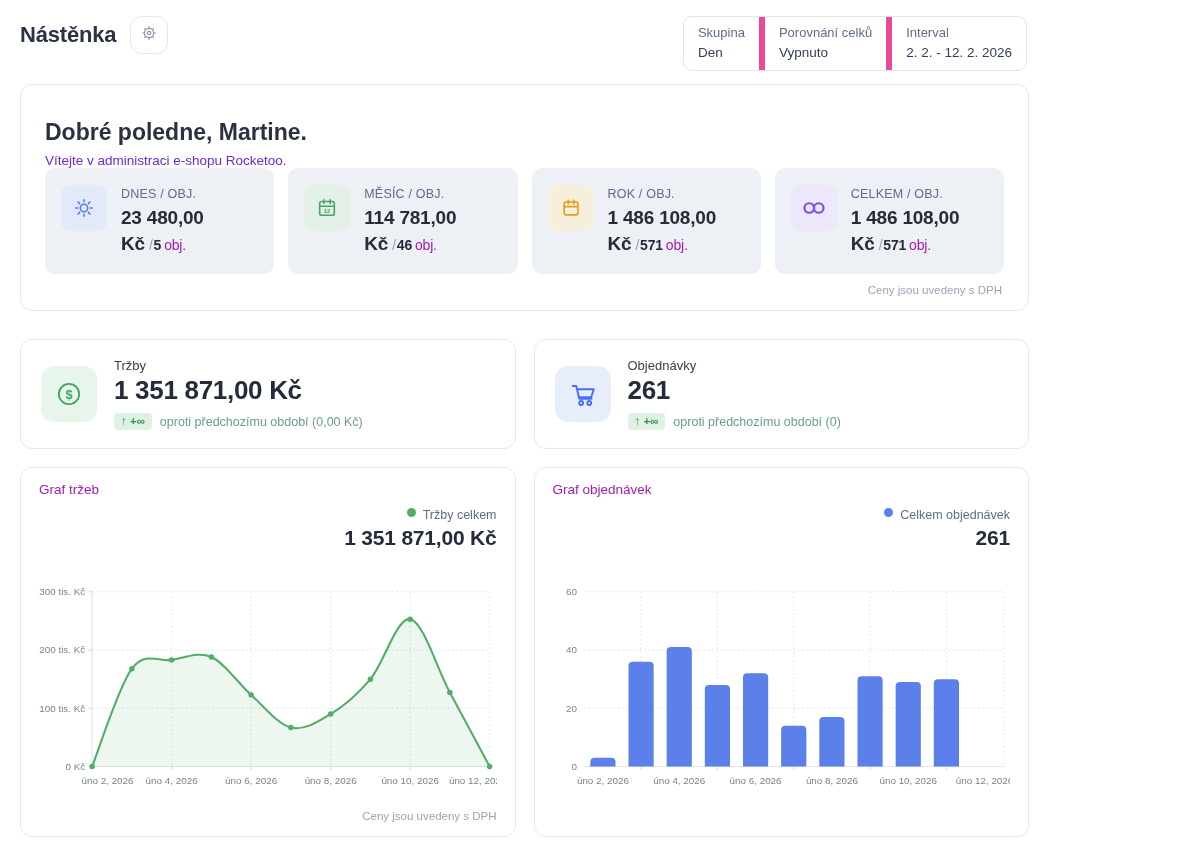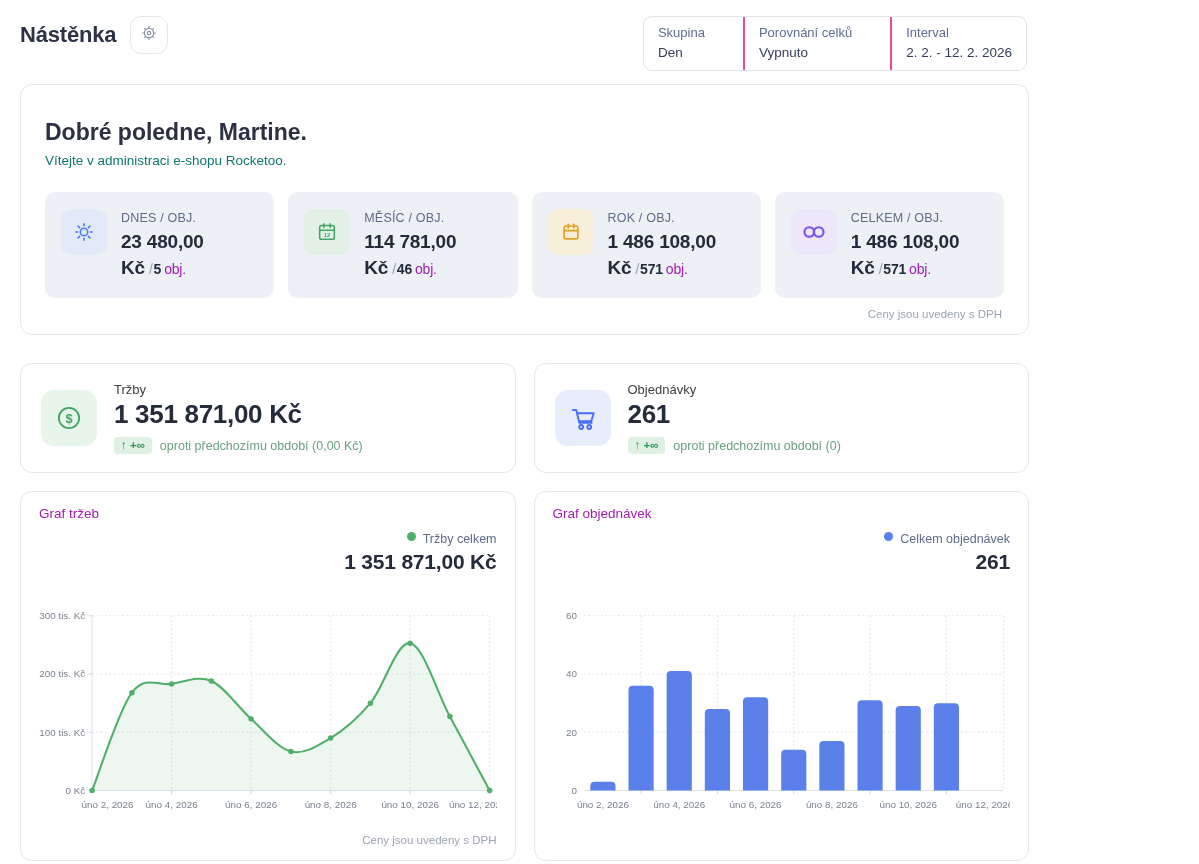--- a/index.html
+++ b/index.html
@@ -8,32 +8,32 @@
   .page { width:1049px; height:864px; padding:0 20px 10px 20px; }
 
   
   .header { display:flex; justify-content:space-between; align-items:flex-start; padding:16px 2px 0 0; height:70px; }
   .header-left { display:flex; align-items:center; gap:14px; }
   .page-title { font-size:22px; font-weight:700; color:#2c3347; letter-spacing:-0.2px; }
   .gear-btn { width:38px; height:38px; border:1px solid #e4e8ef; border-radius:11px; background:#fff;
     display:flex; align-items:center; justify-content:center; cursor:pointer; }
   .segmented { display:flex; border:1px solid #e1e5ec; border-radius:9px; background:#fff; overflow:hidden; }
   .seg-cell { padding:7px 14px 8px 14px; cursor:pointer; }
-  .seg-cell + .seg-cell { border-left:2px solid #ec4899;margin-left:24px; }
+  .seg-cell + .seg-cell { border-left:6px solid #ec4899; }
   .seg-label { font-size:13px; color:#5f6d8e; line-height:1.45; }
   .seg-value { font-size:13.5px; color:#333e59; line-height:1.45; }
 
   
   .card { background:#fff; border:1px solid #e5e8ef; border-radius:12px; }
 
   
   .welcome { padding:34px 24px 8px 24px; margin-top:14px; }
   .greeting { font-size:23px; font-weight:700; color:#2b3142; margin-bottom:7px; }
-  .subtitle { font-size:13.5px; color:#0f766e; }
-  .tiles { display:grid; grid-template-columns:repeat(4,1fr); gap:14px; margin-top:24px; }
+  .subtitle { font-size:13.5px; color:#6d28d9; }
+  .tiles { display:grid; grid-template-columns:repeat(4,1fr); gap:14px; }
   .tile { background:#edf0f4; border-radius:10px; padding:17px 16px 18px 16px; display:flex; gap:14px; min-height:97px; }
   .tile-icon { width:46px; height:46px; border-radius:10px; flex:0 0 46px;
     display:flex; align-items:center; justify-content:center; }
   .tile-label { font-size:12.5px; color:#5e6c8a; letter-spacing:.2px; margin:2px 0 4px 0; }
   .tile-amount { font-size:19px; font-weight:700; color:#242b3a; letter-spacing:-0.2px; line-height:1.35; }
   .t-sep { font-size:14px; font-weight:400; color:#97a0b3; margin:0 1px 0 4px; }
   .t-count { font-size:14px; font-weight:700; color:#242b3a; }
   .t-unit { font-size:14px; font-weight:400; color:#a21caf; margin-left:3px; }
   .vat-note { text-align:right; font-size:11.5px; color:#9ba4b5; padding:10px 2px 6px 0; }
 

